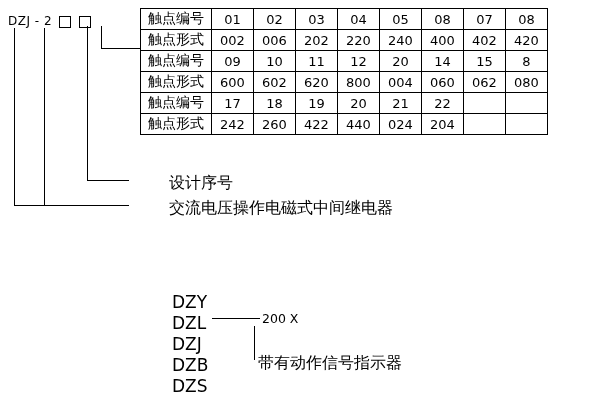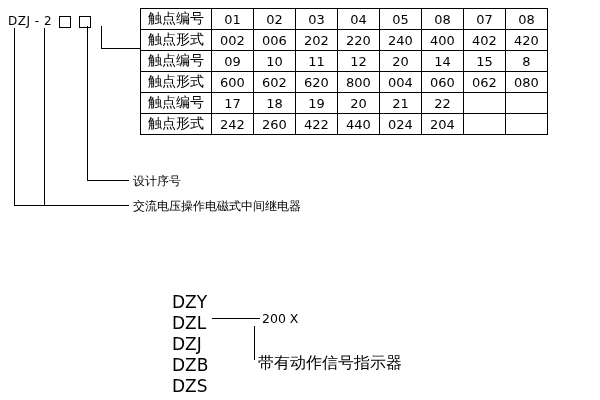--- a/index.html
+++ b/index.html
@@ -69,22 +69,23 @@
   .line {
     position: absolute;
     background: #000;
   }
   .h { height: 1px; }
   .v { width: 1px; }
 
   
   .caption {
     position: absolute;
-    font-size: 12px;
-    white-space: nowrap;
+    font-size: 16px;
+    white-space: nowrap;
+    margin-left: 36px;
   }
 
   
   .series {
     position: absolute;
     left: 172px;
     top: 248px;
     font-size: 17px;
     line-height: 21px;
     margin-top: 44px;

